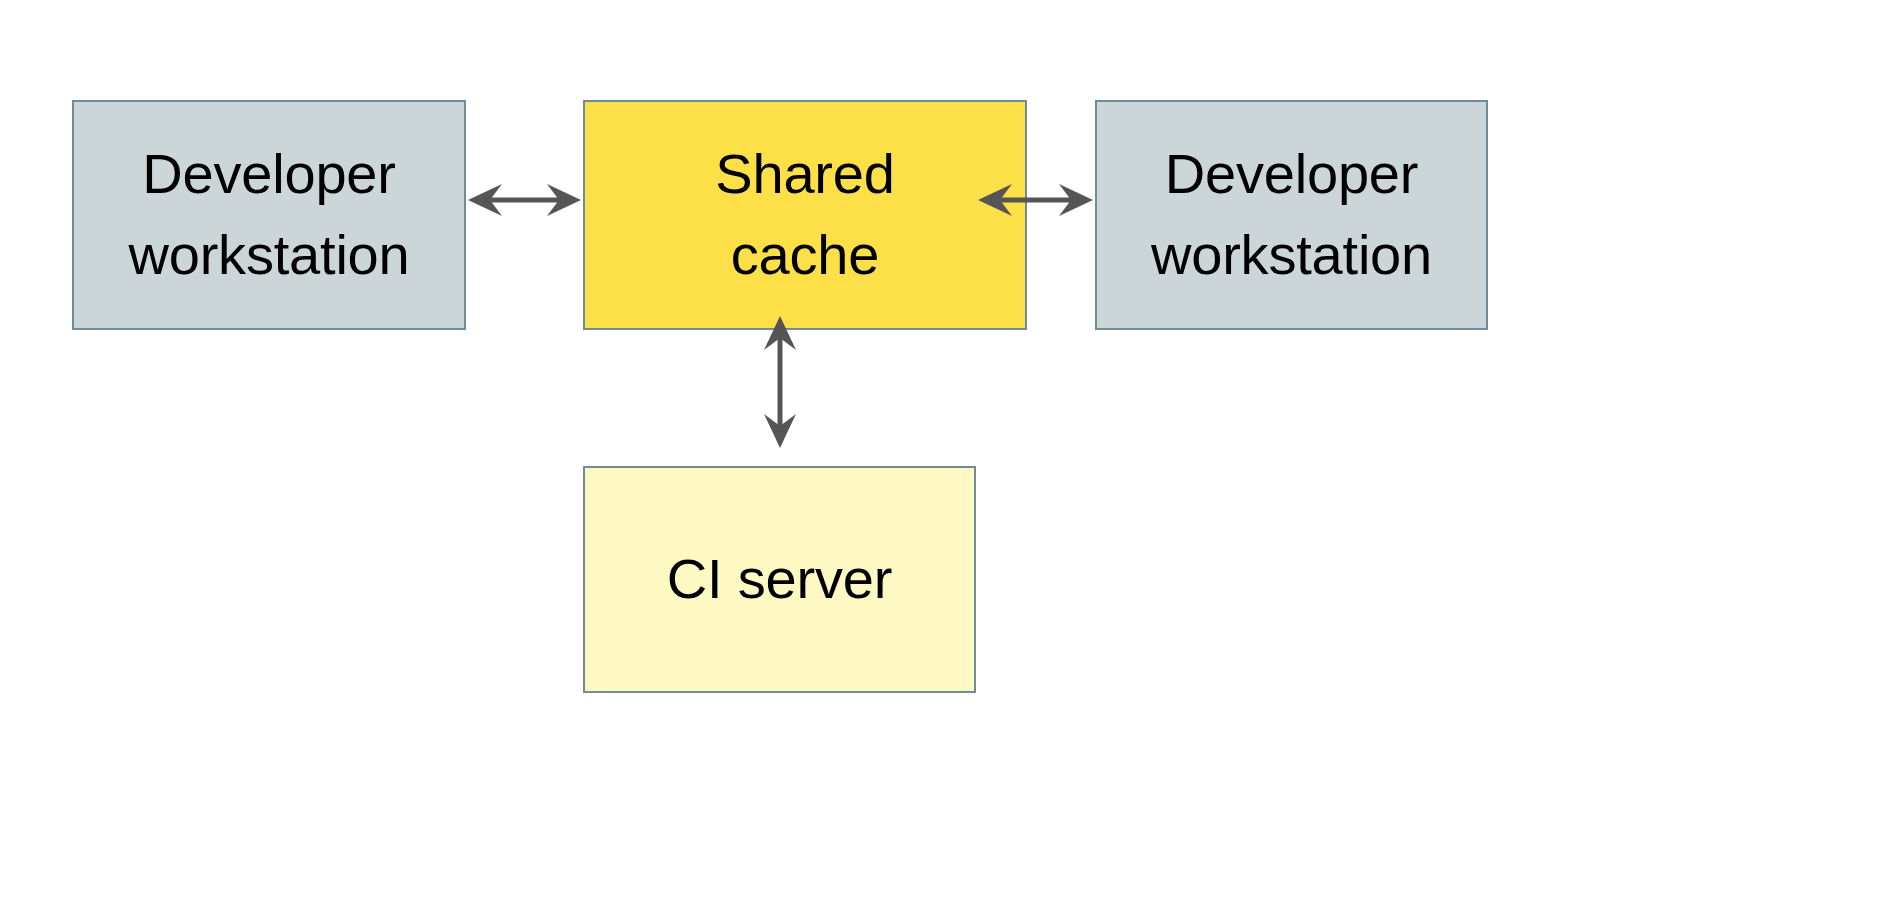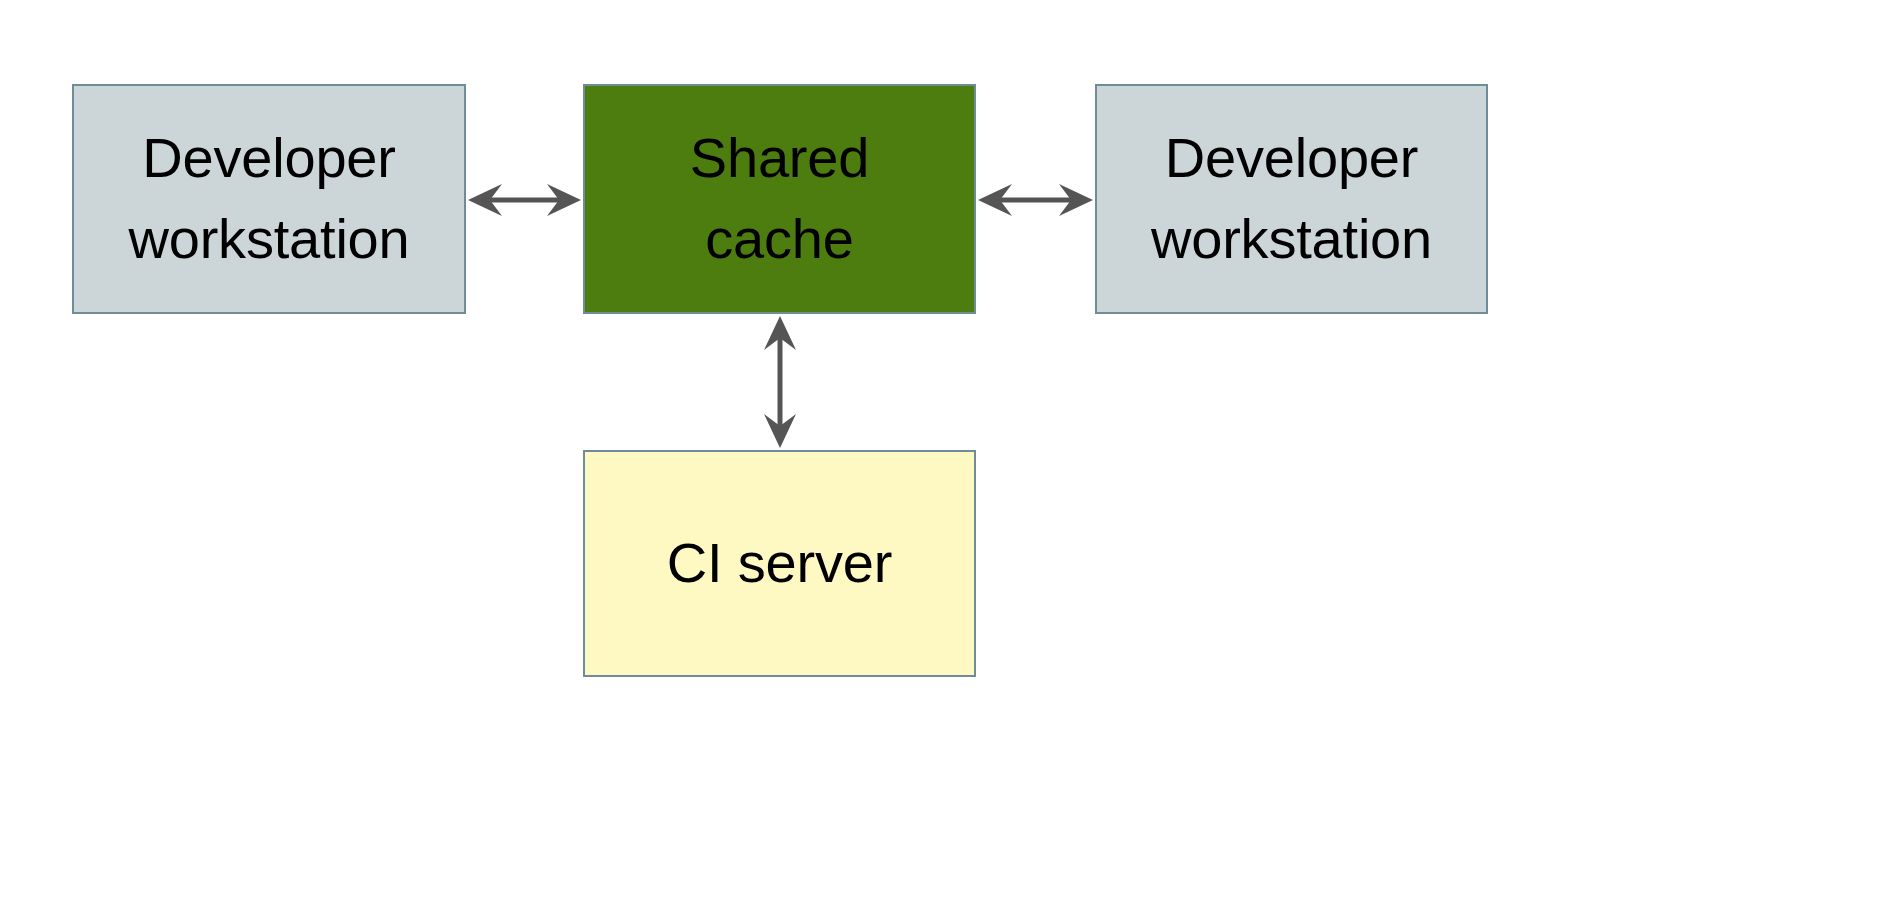--- a/index.html
+++ b/index.html
@@ -20,20 +20,21 @@
   }
   .node-box {
     position: absolute;
     box-sizing: border-box;
     background: #ccd6d9;
     border: 2px solid #6f8d99;
     display: flex;
     align-items: center;
     justify-content: center;
     text-align: center;
+    margin-top: 16px;
   }
   .node-label {
     font-family: "Liberation Sans", sans-serif;
     font-size: 56px;
     line-height: 1.44;
     color: #000000;
     font-weight: 400;
     letter-spacing: -0.2px;
     white-space: pre-line;
     padding: 0 10px;
@@ -50,21 +51,21 @@
 </head>
 <body>
 
 <div id="diagram-canvas">
 
   <div class="node-box" id="node-0" style="left: 72px; top: 84px; width: 394px; height: 230px; background: rgb(204, 214, 217); border-color: rgb(111, 141, 153);">
     <span class="node-label" style="color: rgb(0, 0, 0);">Developer
 workstation</span>
   </div>
 
-  <div class="node-box" id="node-1" style="left: 583px; top: 84px; width: 393px; height: 230px; background: #4d7c0f; border-color: rgb(111, 141, 153);">
+  <div class="node-box" id="node-1" style="left: 583px; top: 84px; width: 444px; height: 230px; background: #fde047; border-color: rgb(111, 141, 153);">
     <span class="node-label" style="color: rgb(0, 0, 0);">Shared
 cache</span>
   </div>
 
   <div class="node-box" id="node-2" style="left: 1095px; top: 84px; width: 393px; height: 230px; background: rgb(204, 214, 217); border-color: rgb(111, 141, 153);">
     <span class="node-label" style="color: rgb(0, 0, 0);">Developer
 workstation</span>
   </div>
 
   <div class="node-box" id="node-3" style="left: 583px; top: 450px; width: 393px; height: 227px; background: #fef9c3; border-color: rgb(111, 141, 153);">

